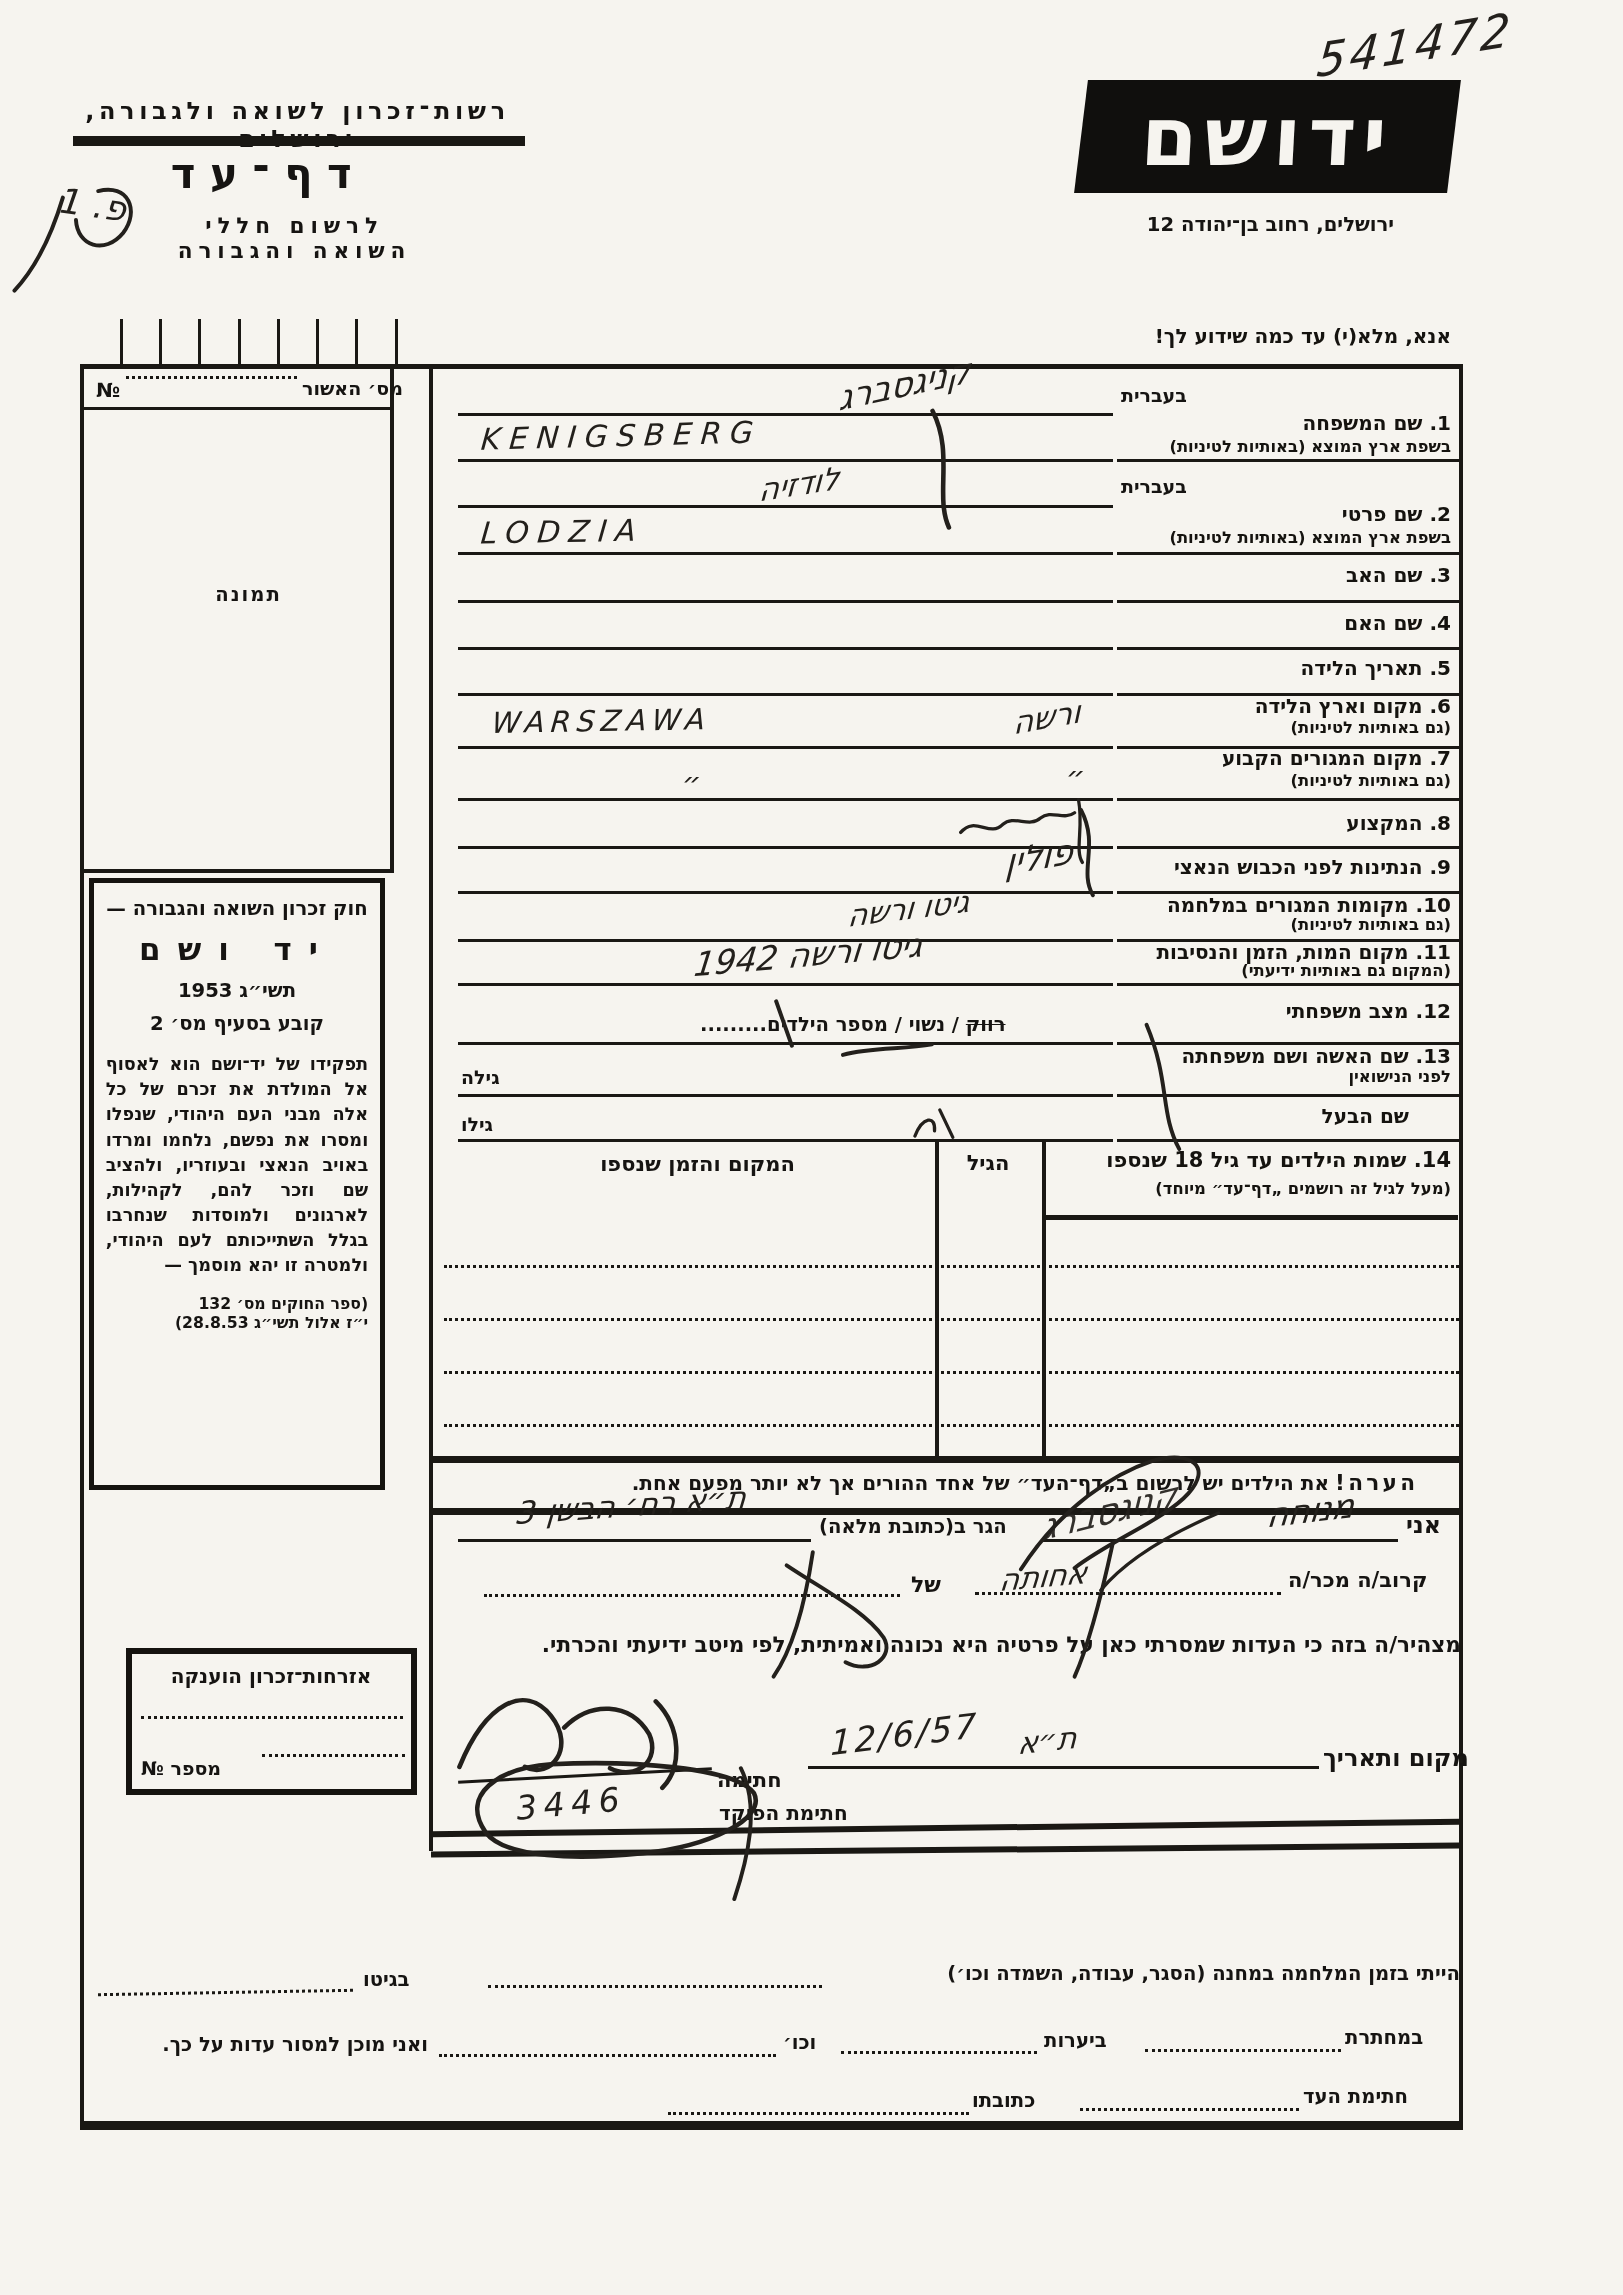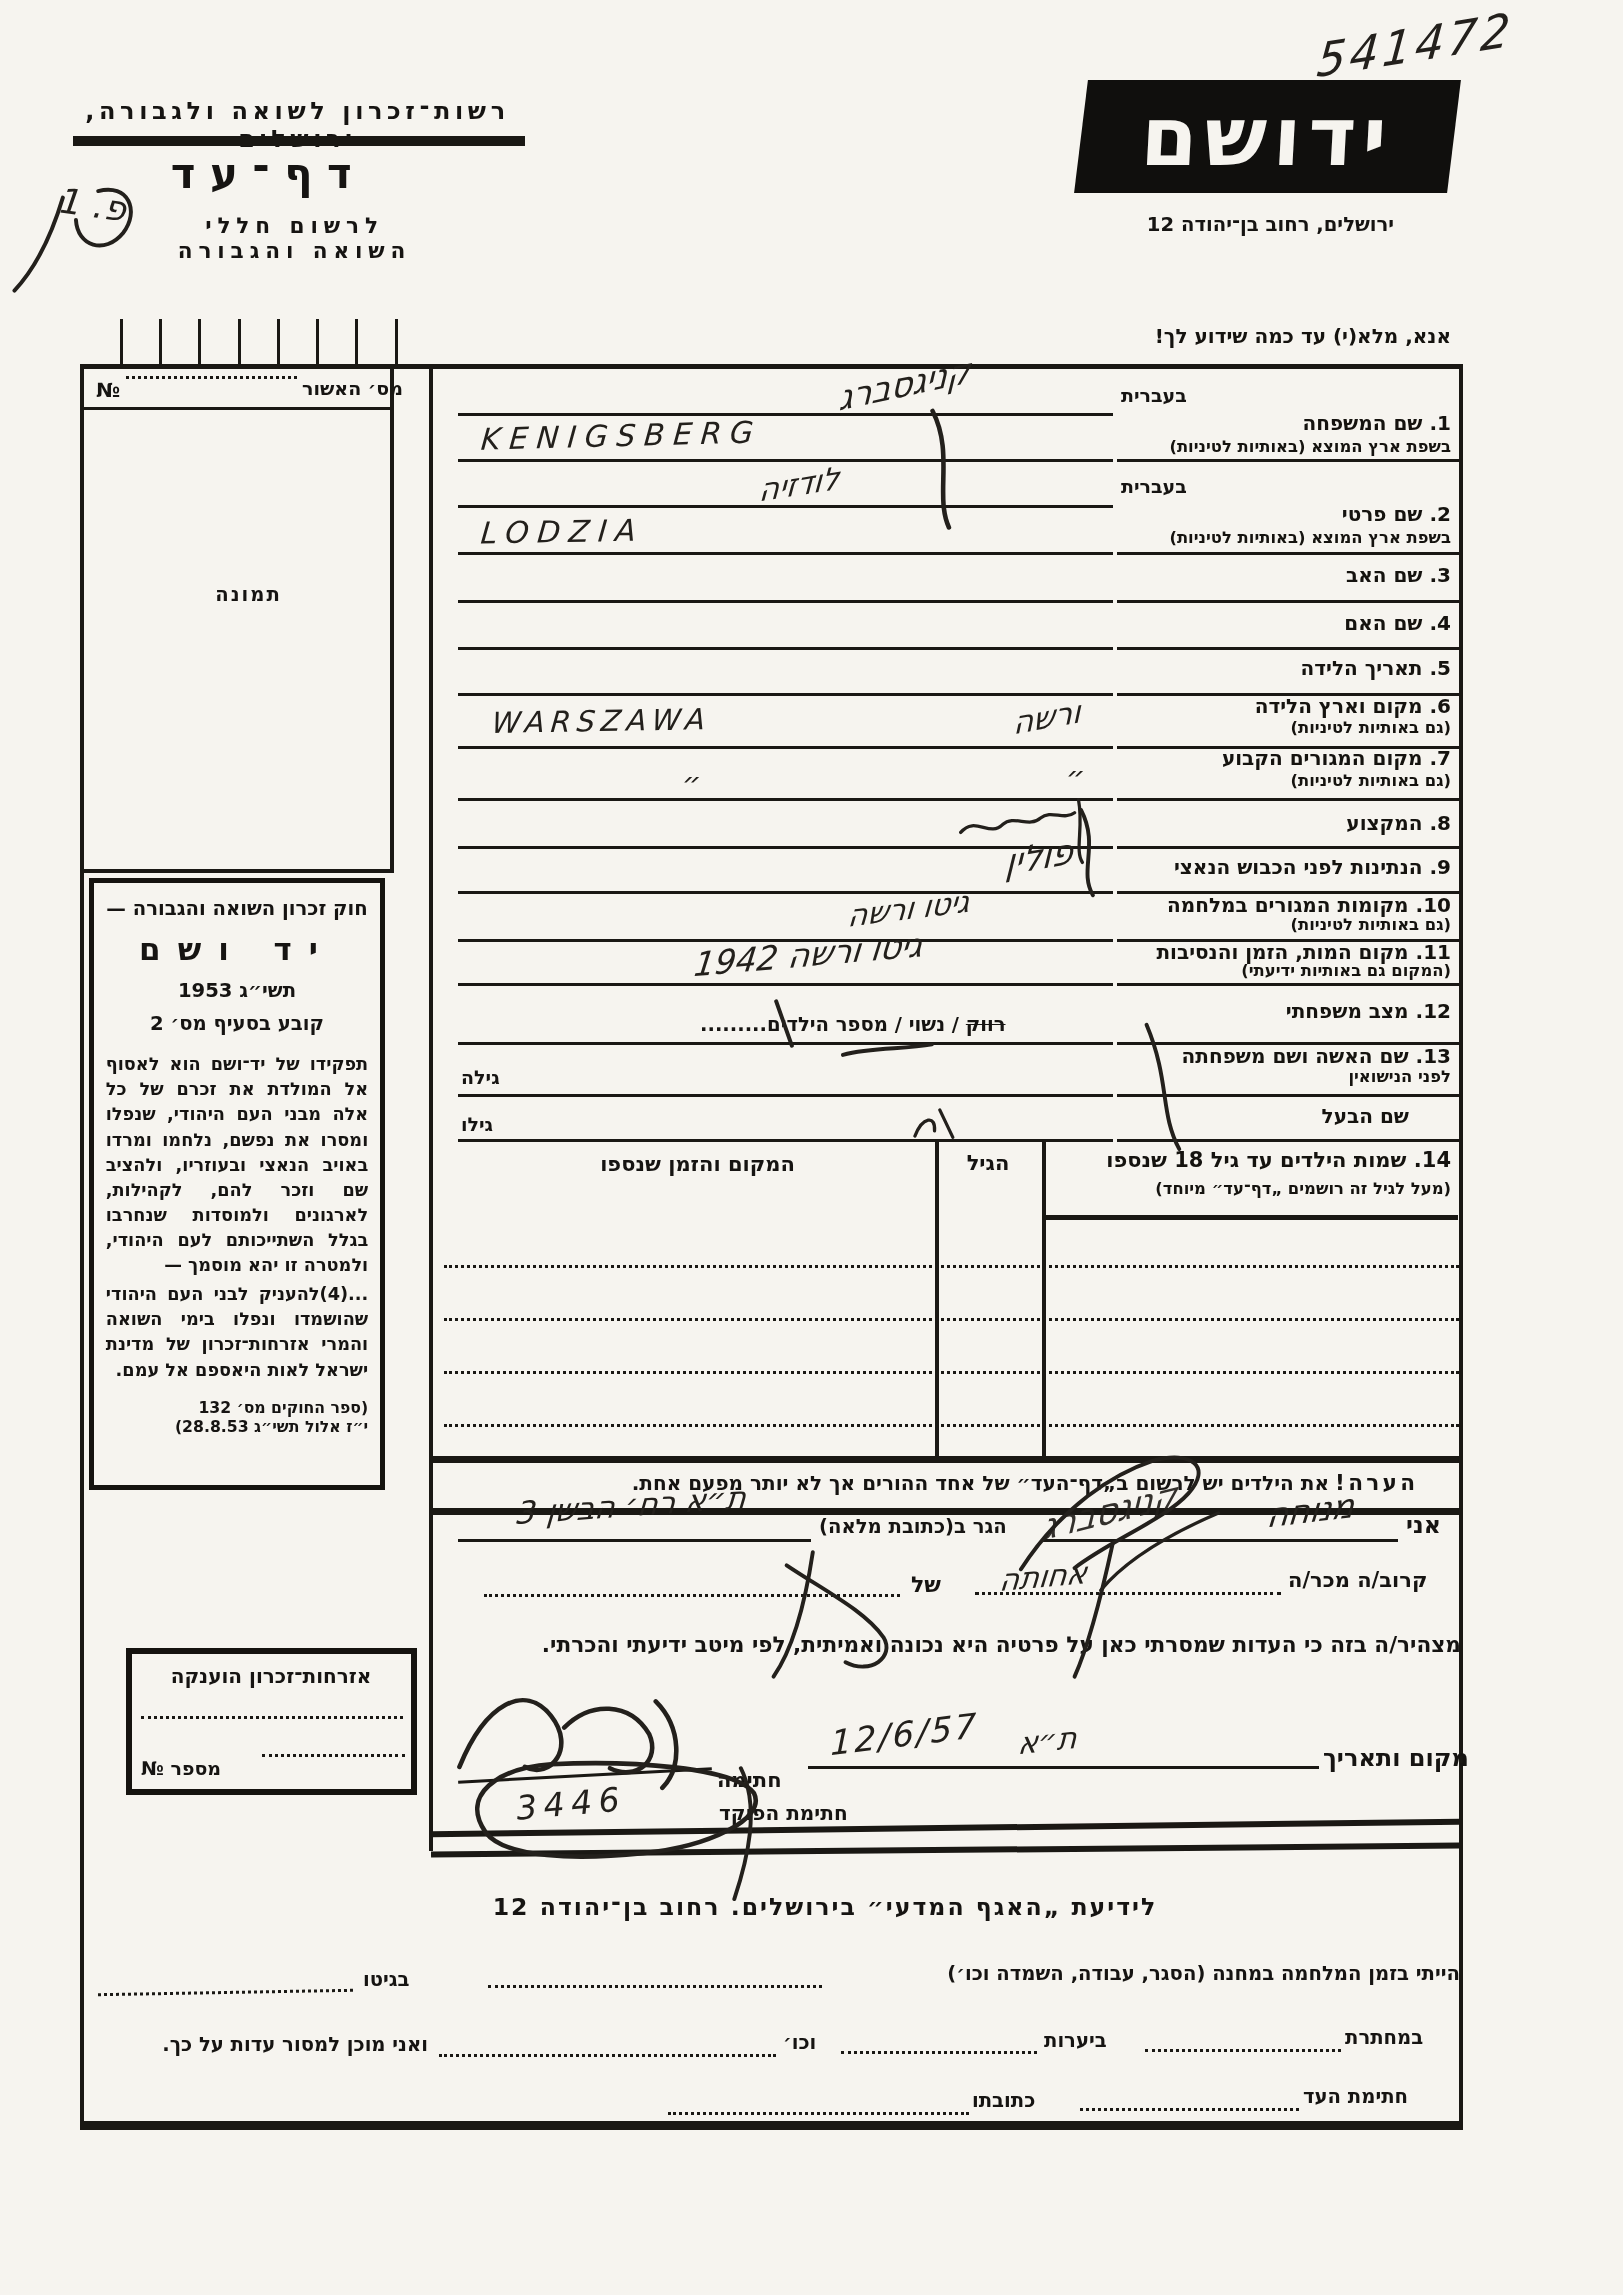--- a/index.html
+++ b/index.html
@@ -71,21 +71,20 @@
   <div class="vline" style="left:390px;top:364px;height:508px;"></div>
   <div class="abs rtl b" style="left:209px;top:583px;width:79px;font-size:19.6px;letter-spacing:2px;text-align:center;">תמונה</div>
   <div class="line" style="left:80px;top:869px;width:314px;height:3.9px;"></div>
 
   <div class="box-law">
     <div class="b" style="font-size:19.6px;">חוק זכרון השואה והגבורה —</div>
     <div class="b" style="font-size:31px;letter-spacing:17px;margin-top:10.5px;">יד ושם</div>
     <div class="b" style="font-size:19.6px;margin-top:11.8px;">תשי״ג 1953</div>
     <div class="b" style="font-size:19.6px;margin-top:10.5px;">קובע בסעיף מס׳ 2</div>
     <div class="b" style="font-size:17.7px;line-height:1.42;text-align:justify;margin-top:17px;">תפקידו של יד־ושם הוא לאסוף אל המולדת את זכרם של כל אלה מבני העם היהודי, שנפלו ומסרו את נפשם, נלחמו ומרדו באויב הנאצי ובעוזריו, ולהציב שם וזכר להם, לקהילות, לארגונים ולמוסדות שנחרבו בגלל השתייכותם לעם היהודי, ולמטרה זו יהא מוסמך —</div>
-    <div class="b" style="font-size:17.7px;line-height:1.42;text-align:justify;margin-top:3.9px;">‏...(4)להעניק לבני העם היהודי שהושמדו ונפלו בימי השואה והמרי אזרחות־זכרון של מדינת ישראל לאות היאספם אל עמם.</div>
     <div class="b" style="font-size:15.7px;margin-top:15.7px;text-align:right;">(ספר החוקים מס׳ 132</div>
     <div class="b" style="font-size:15.7px;text-align:right;">י״ז אלול תשי״ג 28.8.53)</div>
   </div>
 
   <div class="box-cit"></div>
   <div class="abs rtl b" style="left:137px;top:1664px;width:268px;font-size:20px;text-align:center;">אזרחות־זכרון הוענקה</div>
   <div class="dot" style="left:141px;top:1716px;width:262px;"></div>
   <div class="dot" style="left:262px;top:1754px;width:143px;"></div>
   <div class="abs rtl b" style="left:141px;top:1757px;font-size:19px;">מספר №</div>
 
@@ -196,21 +195,20 @@
 
   <div class="abs rtl b" style="left:1323px;top:1744px;font-size:24px;">מקום ותאריך</div>
   <div class="line" style="left:808px;top:1766px;width:511px;height:2.6px;"></div>
   <div class="abs rtl b" style="left:717px;top:1746px;font-size:21px;margin-top:22px;">חתימה</div>
   <div class="line" style="left:458px;top:1774px;width:254px;height:3.3px;transform:rotate(-3deg);"></div>
 
   <div class="abs rtl b" style="left:719px;top:1801px;font-size:20px;">חתימת הפוקד</div>
   <div class="line" style="left:431px;top:1825px;width:1029px;height:5.9px;transform:rotate(-0.7deg);"></div>
   <div class="line" style="left:431px;top:1847px;width:1029px;height:5.9px;transform:rotate(-0.5deg);"></div>
 
-  <div class="abs rtl b" style="left:367px;top:1893px;width:916px;font-size:23.6px;letter-spacing:2px;text-align:center;">לידיעת „האגף המדעי״ בירושלים.   רחוב בן־יהודה 12</div>
 
   <div class="abs rtl b" style="left:828px;top:1962px;width:632px;font-size:19.6px;text-align:right;">הייתי בזמן המלחמה במחנה (הסגר, עבודה, השמדה וכו׳)</div>
   <div class="dot" style="left:488px;top:1985px;width:334px;"></div>
   <div class="abs rtl b" style="left:363px;top:1968px;font-size:19.6px;">בגיטו</div>
   <div class="dot" style="left:98px;top:1991px;width:255px;transform:rotate(-1deg);"></div>
 
   <div class="abs rtl b" style="left:1345px;top:2026px;font-size:19.6px;">במחתרת</div>
   <div class="dot" style="left:1145px;top:2049px;width:196px;"></div>
   <div class="abs rtl b" style="left:1044px;top:2029px;font-size:19.6px;">ביערות</div>
   <div class="dot" style="left:841px;top:2051px;width:196px;"></div>

